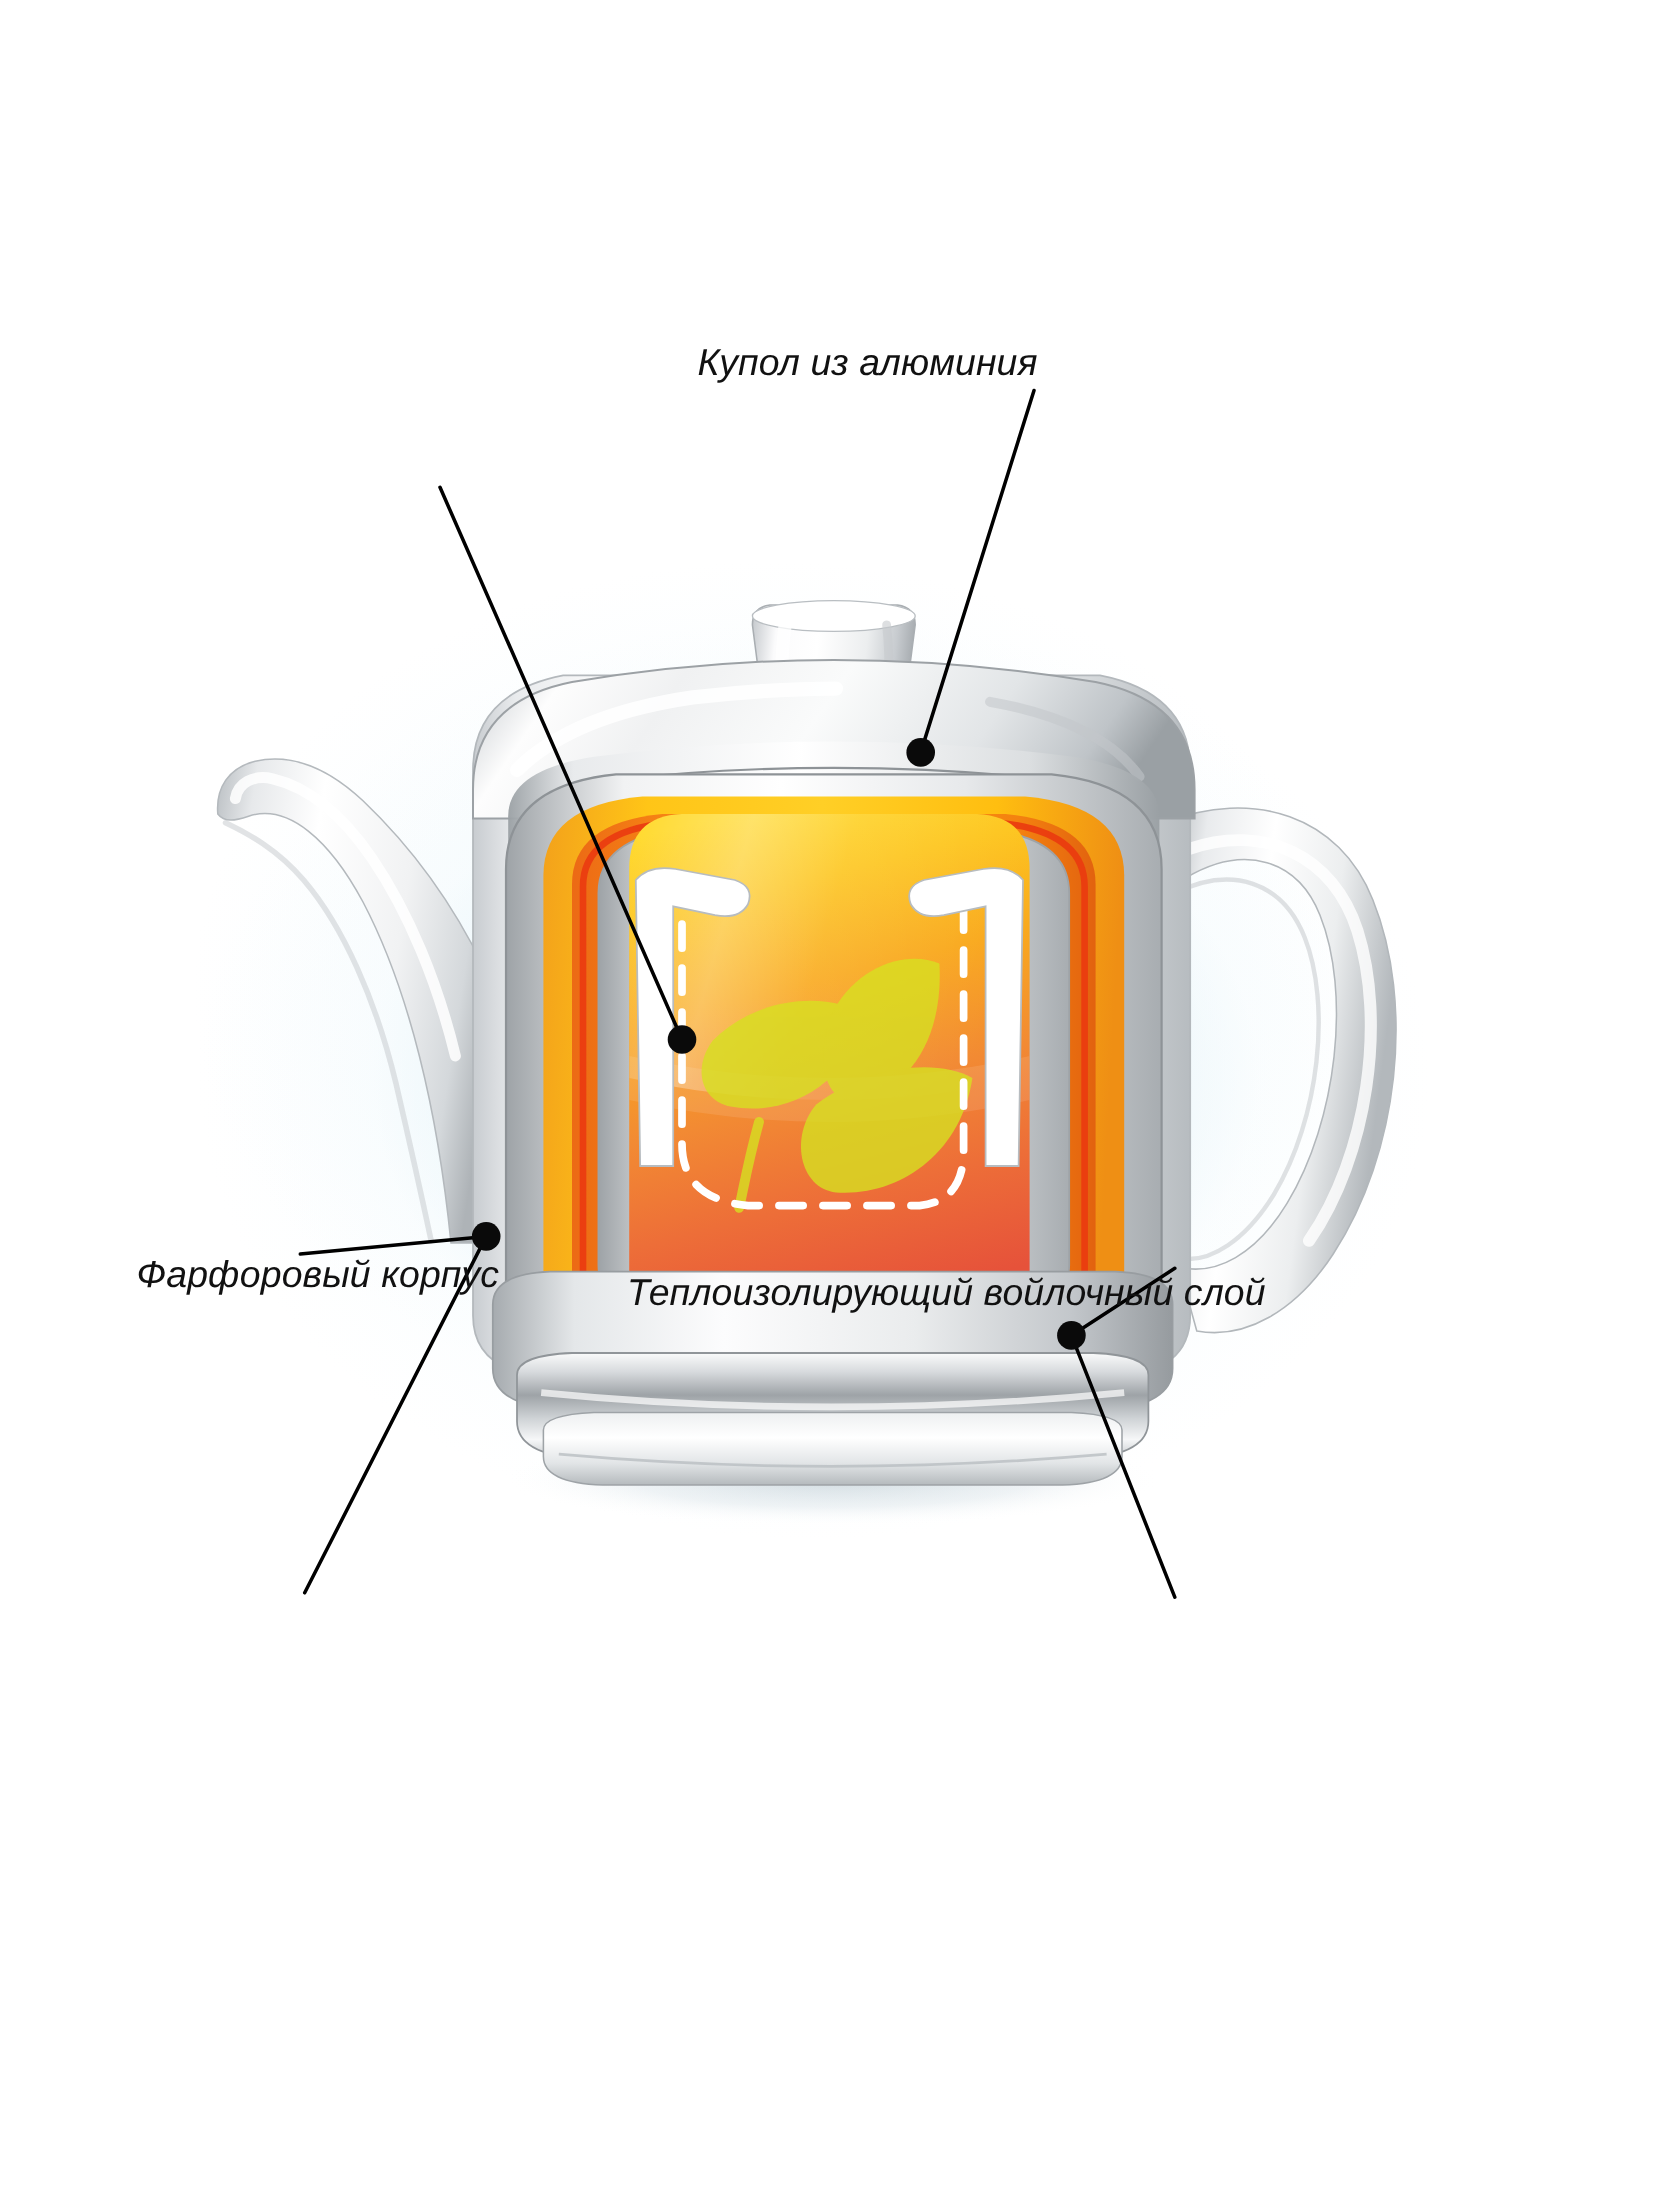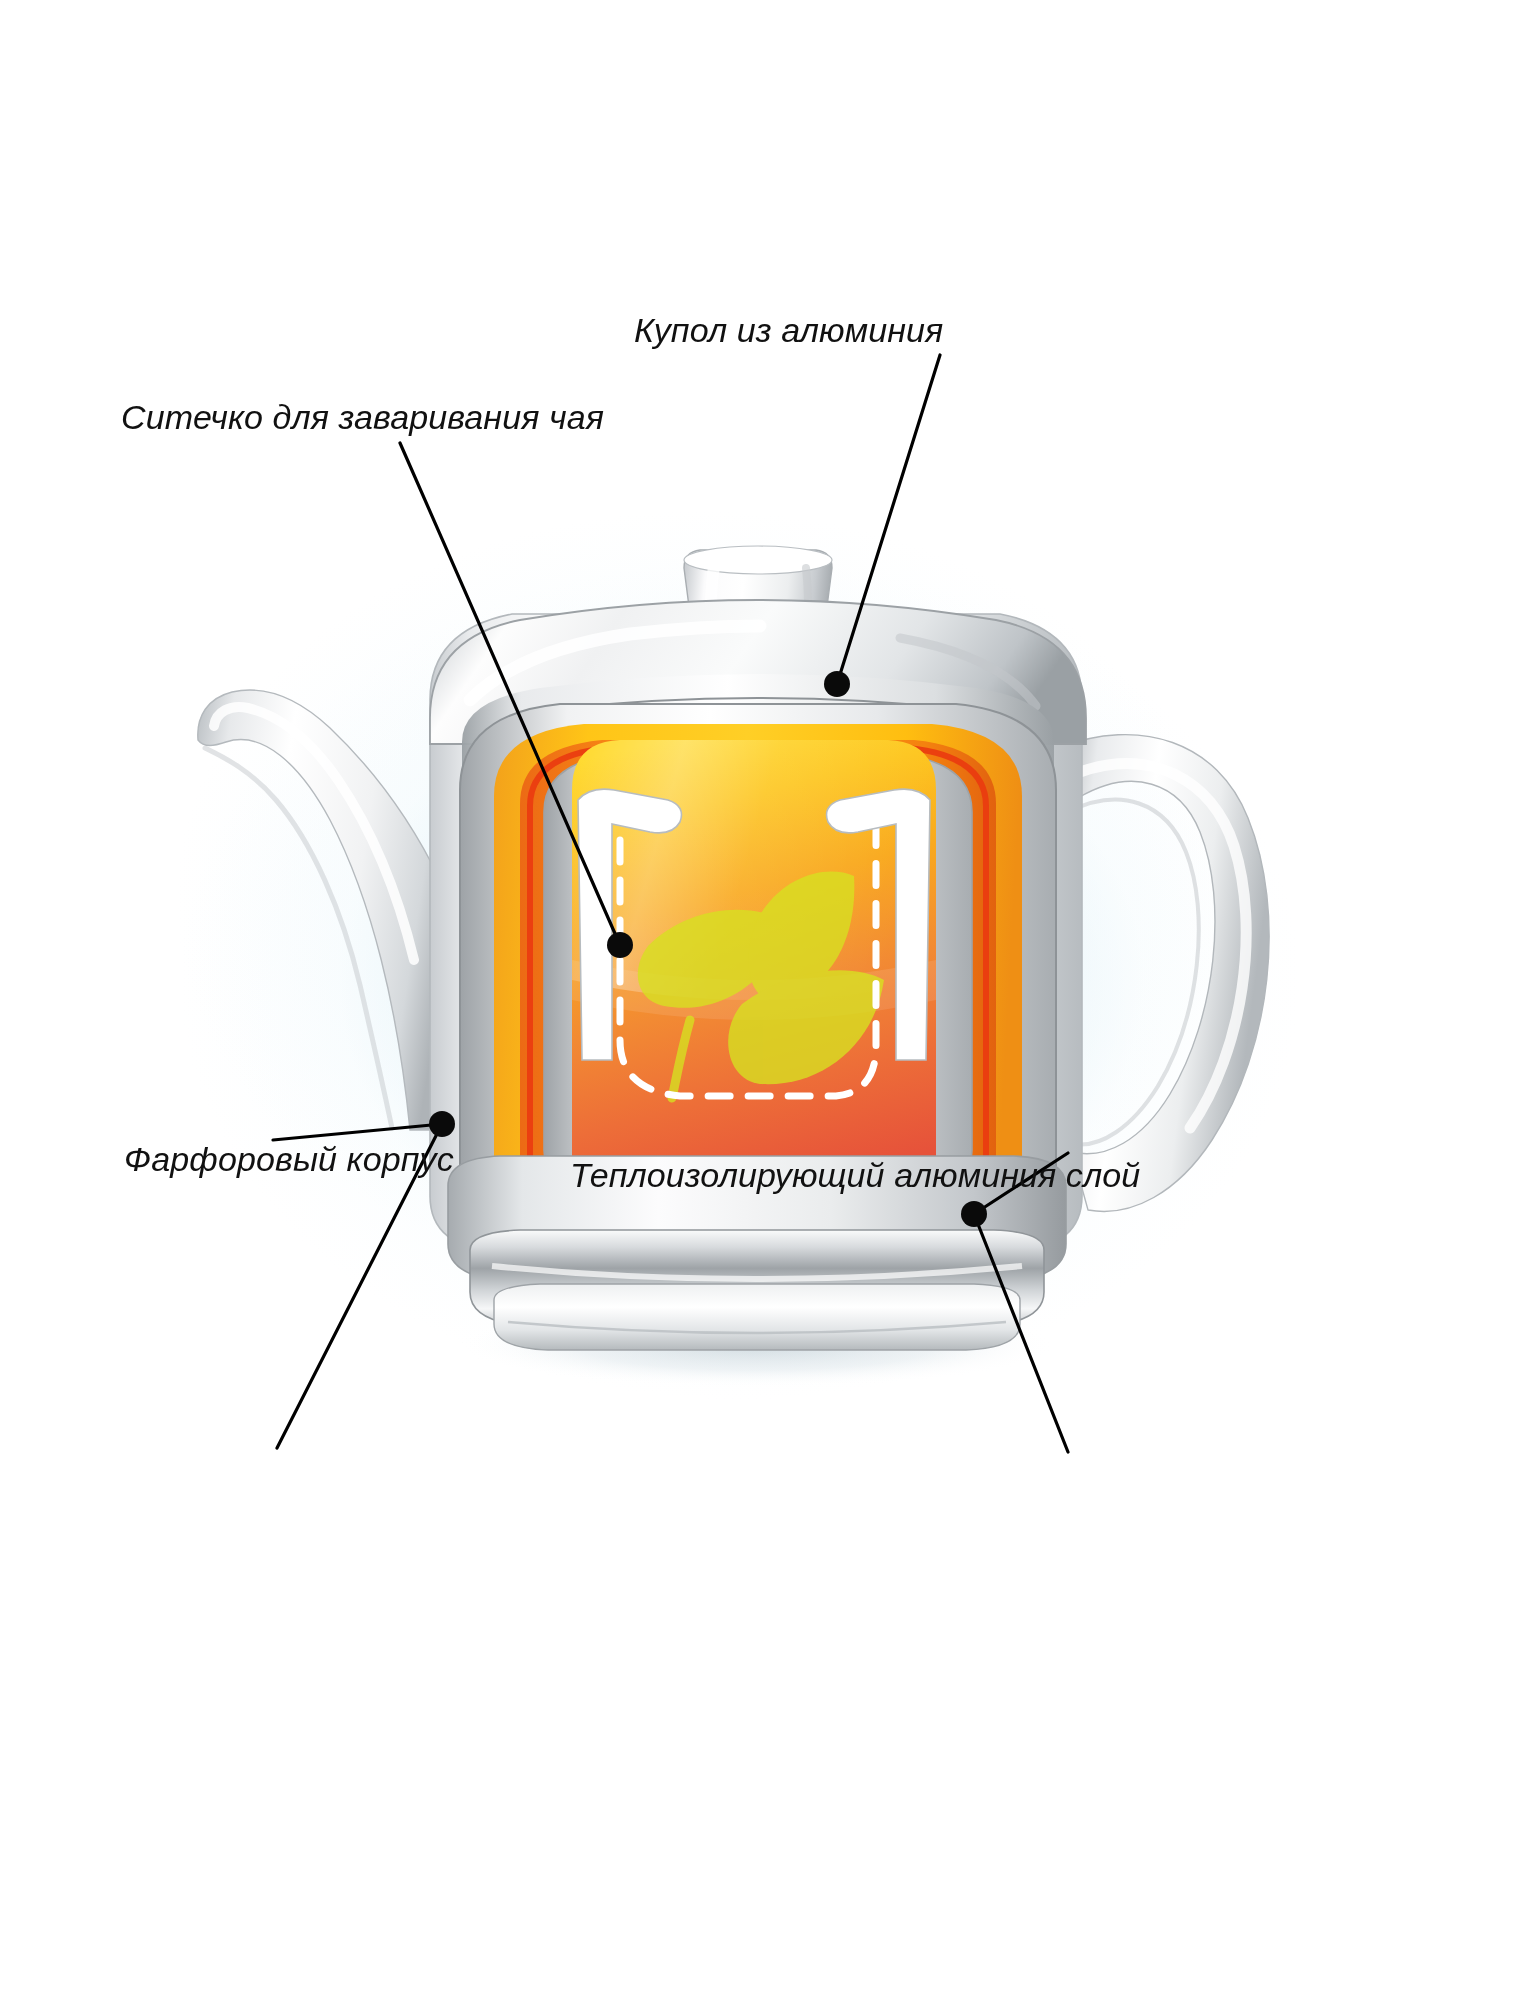--- a/index.html
+++ b/index.html
@@ -286,19 +286,18 @@
     <g fill="#0a0a0a">
       <circle cx="837" cy="684" r="13"></circle>
       <circle cx="620" cy="945" r="13"></circle>
       <circle cx="442" cy="1124" r="13"></circle>
       <circle cx="974" cy="1214" r="13"></circle>
     </g>
   </svg>
 
   <div class="lbl" id="lbl-dome">Купол из алюминия</div>
 
-  <div class="lbl" id="lbl-strainer">Ситечко для заваривания чая</div>
 
   <div class="lbl" id="lbl-body">Фарфоровый корпус</div>
 
-  <div class="lbl" id="lbl-felt">Теплоизолирующий алюминия слой</div>
+  <div class="lbl" id="lbl-felt">Теплоизолирующий войлочный слой</div>
 
 </div>
 
 </body></html>

